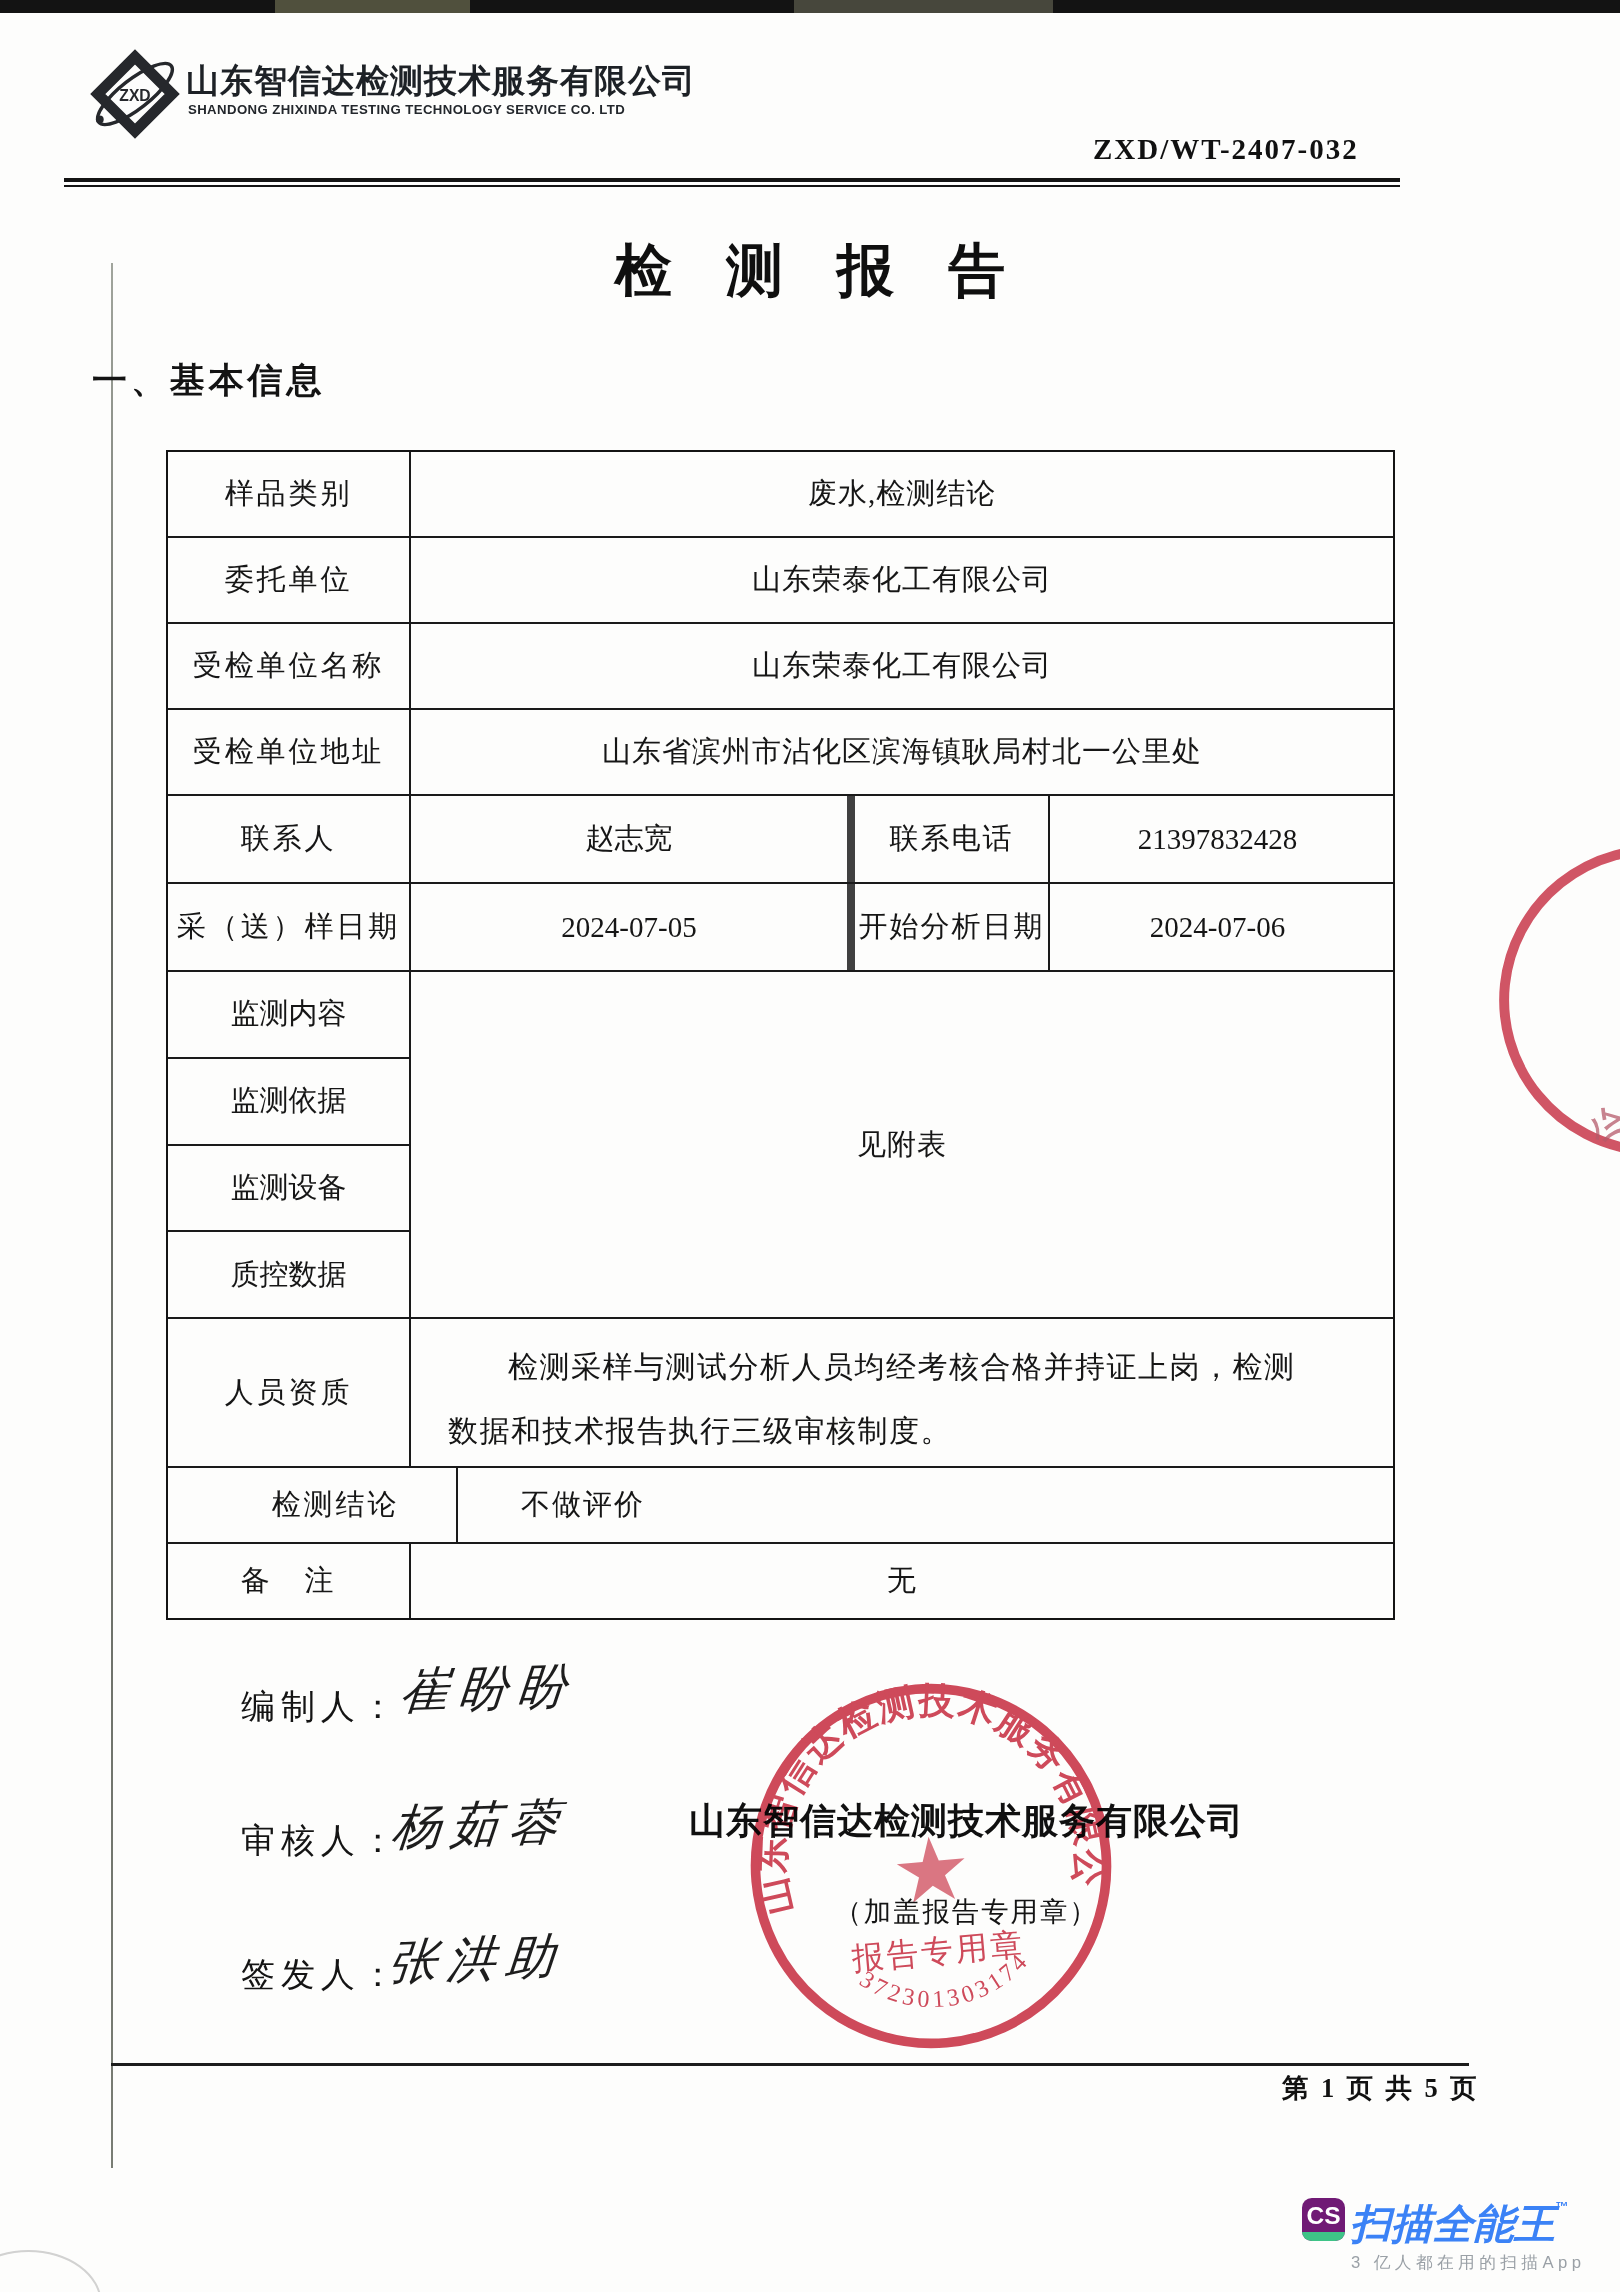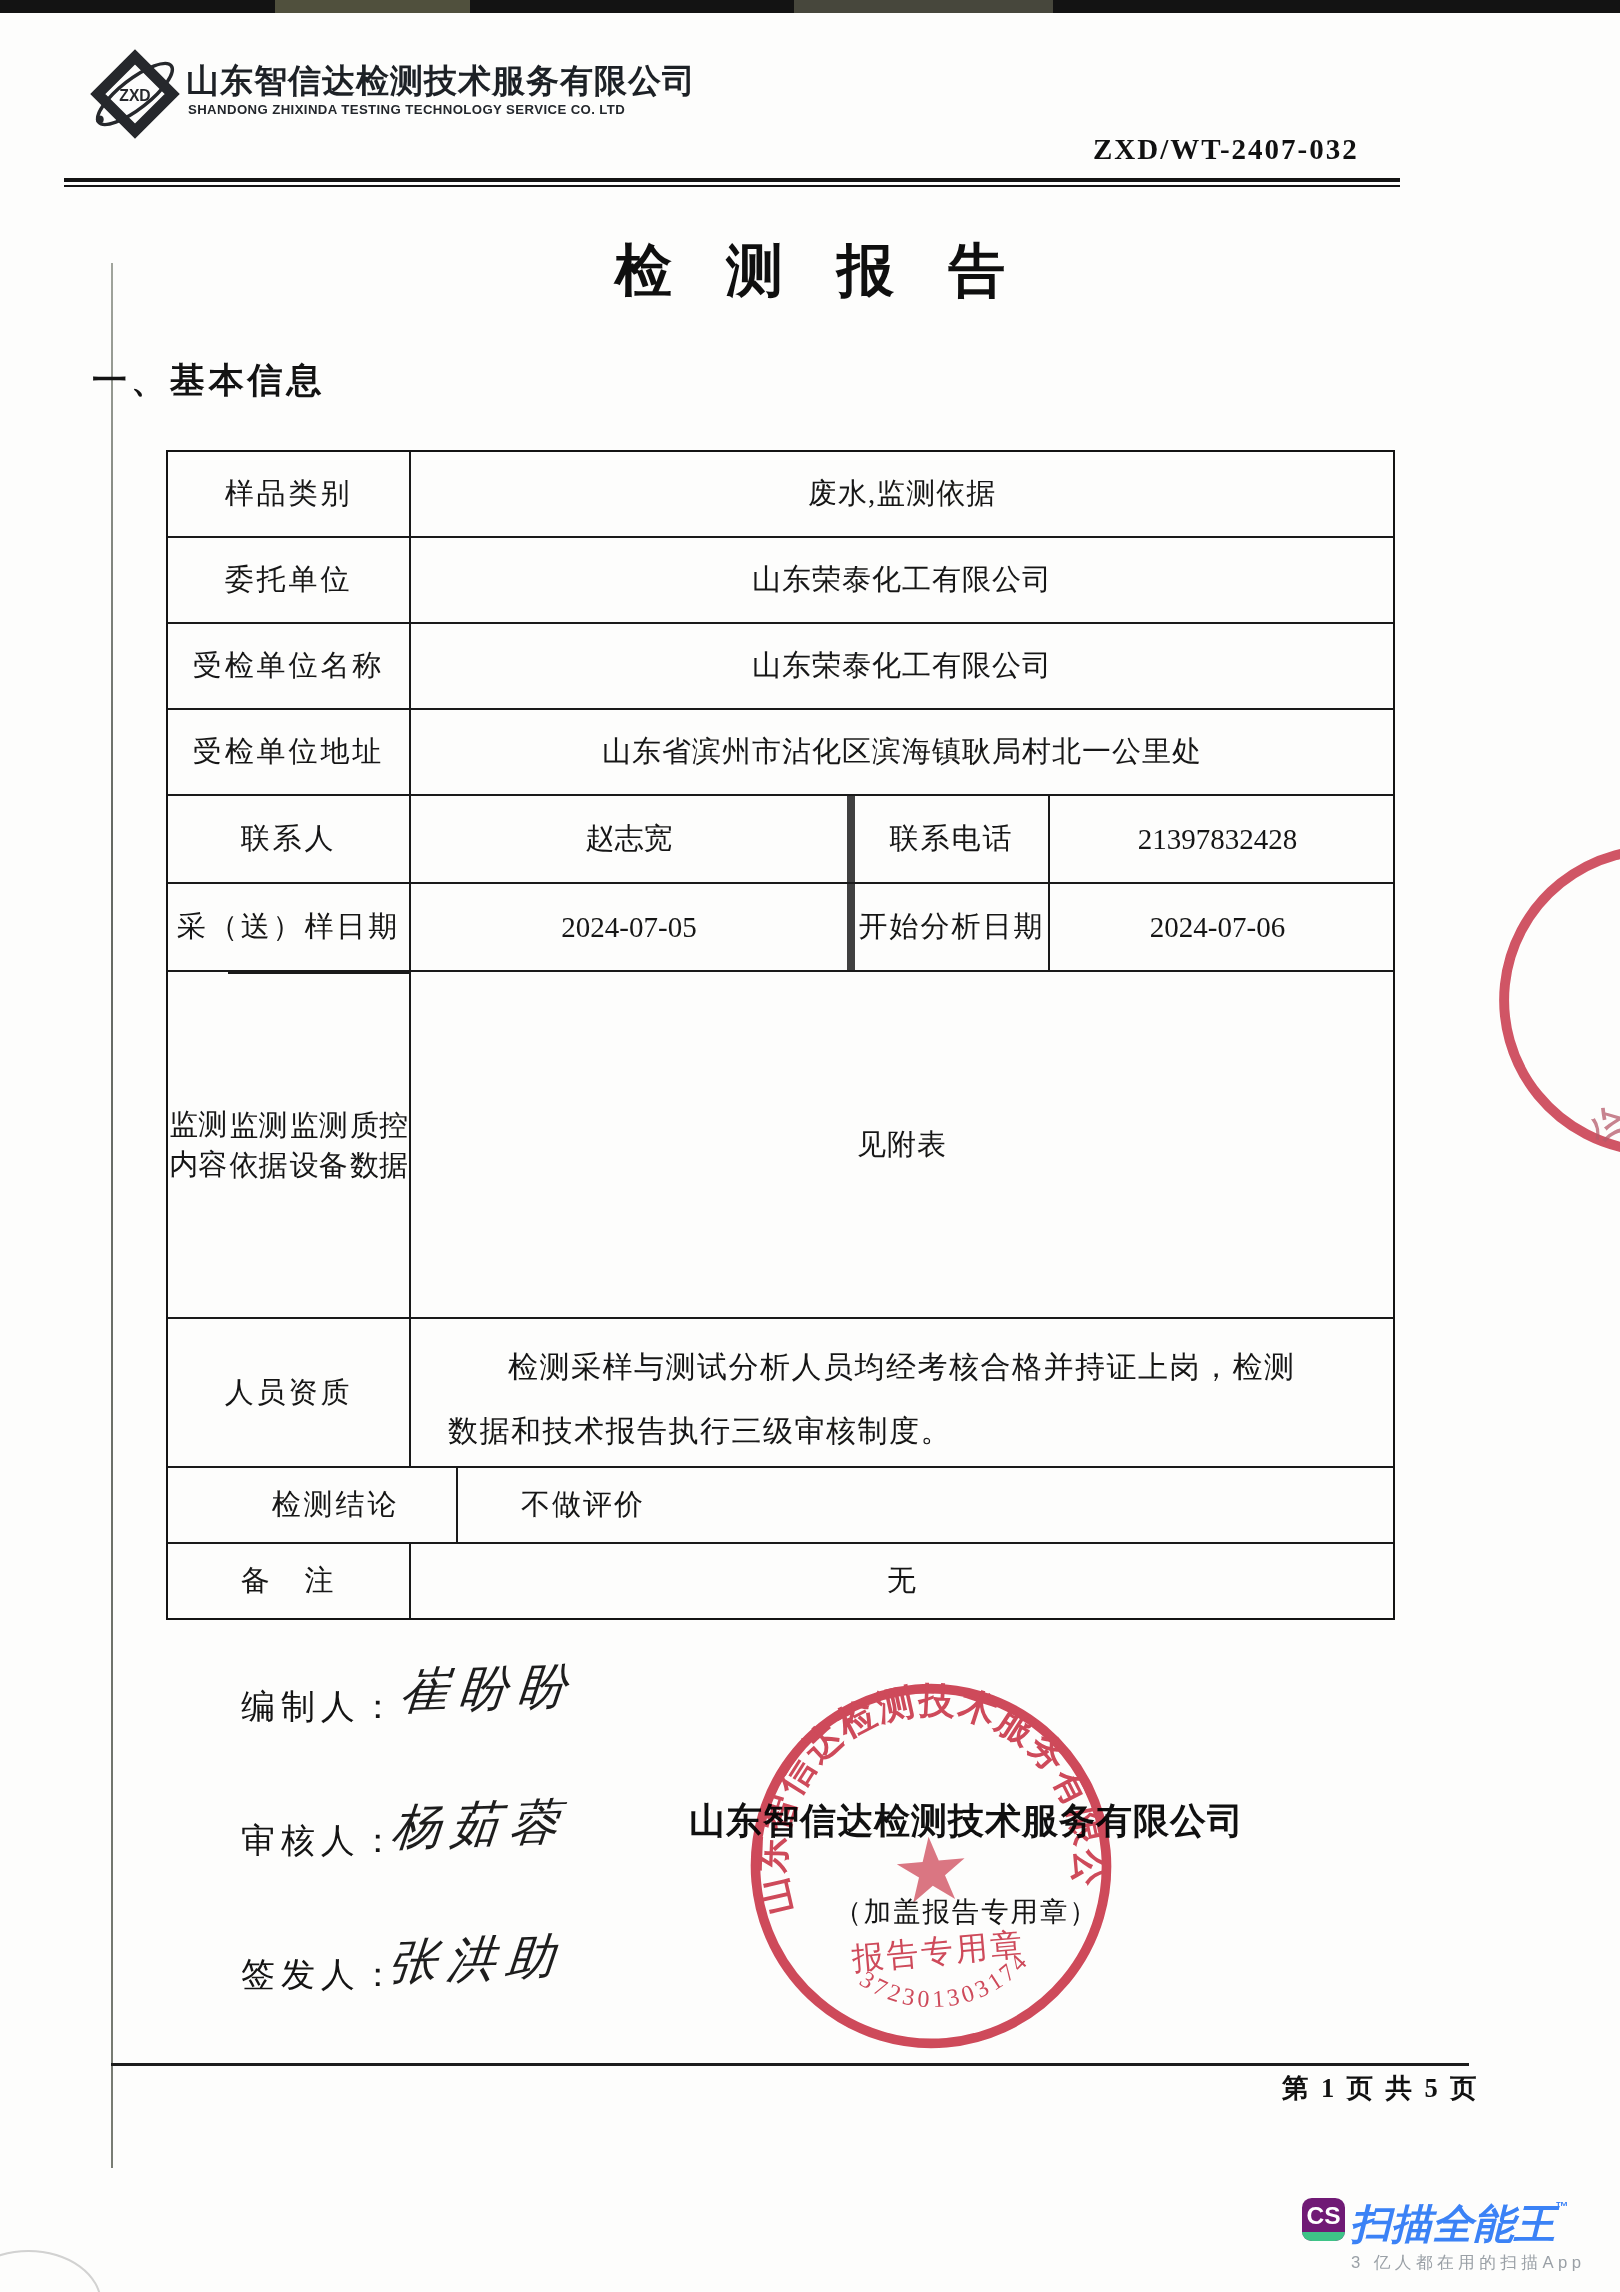--- a/index.html
+++ b/index.html
@@ -43,21 +43,21 @@
   .t-row { display:flex; width:100%; }
   .t-row + .t-row, .t-row.bt { border-top:2px solid #1a1a1a; }
   .cell { display:flex; align-items:center; justify-content:center; text-align:center; }
   .lbl { width:243px; border-right:2px solid #1a1a1a; letter-spacing:2.9px; flex-shrink:0; }
   .val { flex:1; letter-spacing:1px; }
   .h86{height:84px} .h88{height:86px} .h90{height:88px}
   .v1 { width:444px; border-right:8px solid #404040; }
   .l2 { width:195px; border-right:2px solid #1a1a1a; letter-spacing:2px; }
   .v2 { width:335px; }
   .merged-row { height:347px; }
-  .merged-labels { width:243px; border-right:2px solid #1a1a1a; display:flex; flex-direction:row; }
+  .merged-labels { width:243px; border-right:2px solid #1a1a1a; display:flex; flex-direction:column; }
   .merged-labels .cell { flex:1; }
   .merged-labels .cell + .cell { border-top:2px solid #1a1a1a; }
   .qual-row { height:149px; }
   .qual-row .val { display:block; text-align:left; padding:15.7px 86px 0 37px; text-indent:2em;
     font-size:30px; line-height:2.15; letter-spacing:1.5px; }
   .concl-row { height:76px;padding-left:47px; }
   .concl-row .val { justify-content:flex-start; padding-left:63px; letter-spacing:2px; }
   .remark-row { height:76px; }
 
   
@@ -120,21 +120,21 @@
       <div class="rb"></div>
   </div>
 
   <div class="report-title">检测报告</div>
   <div class="section-heading">一、基本信息</div>
 
   <div class="info-table">
 
     <div class="t-row h86">
       <div class="cell lbl">样品类别</div>
-      <div class="cell val">废水,监测依据</div>
+      <div class="cell val">废水,检测结论</div>
     </div>
 
     <div class="t-row h88">
       <div class="cell lbl">委托单位</div>
       <div class="cell val">山东荣泰化工有限公司</div>
     </div>
 
     <div class="t-row h88">
       <div class="cell lbl">受检单位名称</div>
       <div class="cell val">山东荣泰化工有限公司</div>

